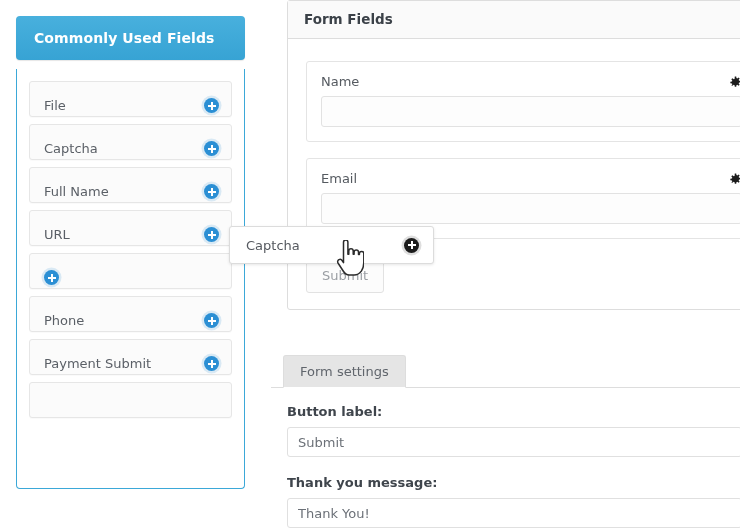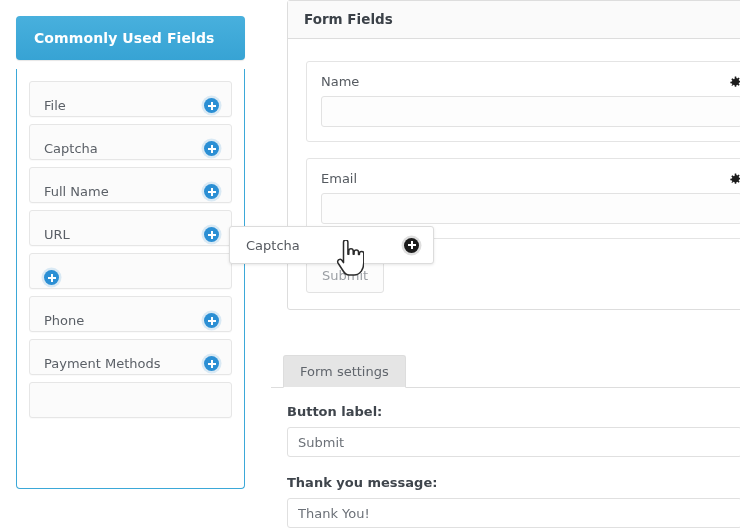--- a/index.html
+++ b/index.html
@@ -312,21 +312,21 @@
     <div class="field-item">
       <span class="plus-icon"></span>
     </div>
 
     <div class="field-item">
       <span class="fi-label">Phone</span>
       <span class="plus-icon"></span>
     </div>
 
     <div class="field-item">
-      <span class="fi-label">Payment Methods</span>
+      <span class="fi-label">Payment Submit</span>
       <span class="plus-icon"></span>
     </div>
 
     <div class="field-item">
       
       
     </div>
 
   </div>
 </div>

